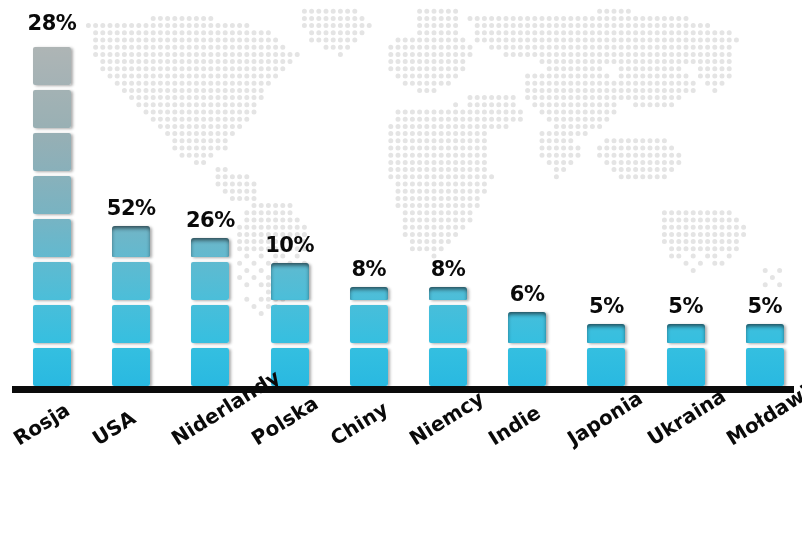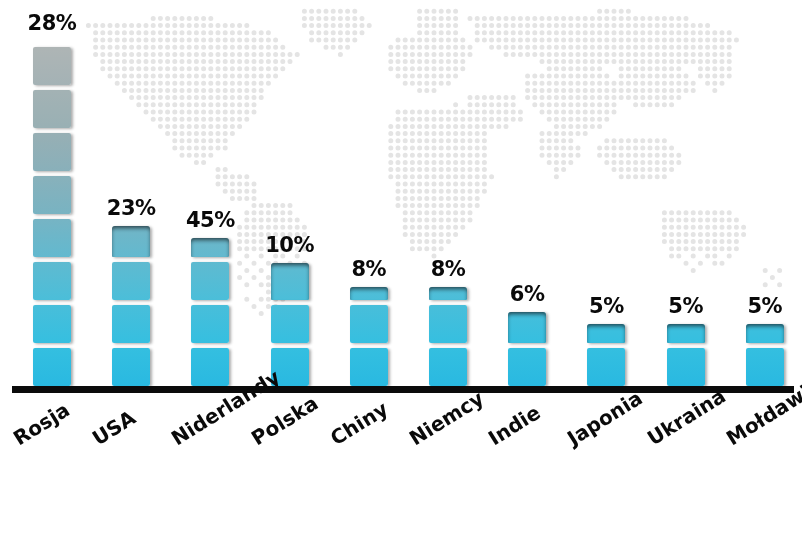--- a/index.html
+++ b/index.html
@@ -149,30 +149,30 @@
         </div>
         <div class="value-label" style="bottom: 351px;">28%</div>
       </div>
       <div class="bar-group" style="left: 112.2px; bottom: 6px; height: 160px;">
         <div class="bar-stack" style="height: 160px;">
           <div class="seg" style="bottom: 0px; height: 38px; background: linear-gradient(rgb(52, 191, 224), rgb(41, 185, 225)); border-radius: 2px;"></div>
           <div class="seg" style="bottom: 43px; height: 38px; background: linear-gradient(rgb(72, 190, 218), rgb(53, 191, 224)); border-radius: 2px;"></div>
           <div class="seg" style="bottom: 86px; height: 38px; background: linear-gradient(rgb(95, 186, 208), rgb(75, 190, 217)); border-radius: 2px;"></div>
           <div class="seg seg-top-cap" style="bottom: 129px; height: 31px; background: linear-gradient(rgb(114, 181, 198), rgb(98, 185, 207)); border-radius: 3px 3px 1px 1px;"></div>
         </div>
-        <div class="value-label" style="bottom: 166px;">23%</div>
+        <div class="value-label" style="bottom: 166px;">52%</div>
       </div>
       <div class="bar-group" style="left: 191.4px; bottom: 6px; height: 148px;">
         <div class="bar-stack" style="height: 148px;">
           <div class="seg" style="bottom: 0px; height: 38px; background: linear-gradient(rgb(52, 191, 224), rgb(41, 185, 225)); border-radius: 2px;"></div>
           <div class="seg" style="bottom: 43px; height: 38px; background: linear-gradient(rgb(72, 190, 218), rgb(53, 191, 224)); border-radius: 2px;"></div>
           <div class="seg" style="bottom: 86px; height: 38px; background: linear-gradient(rgb(95, 186, 208), rgb(75, 190, 217)); border-radius: 2px;"></div>
           <div class="seg seg-top-cap" style="bottom: 129px; height: 19px; background: linear-gradient(rgb(108, 183, 201), rgb(98, 185, 207)); border-radius: 3px 3px 1px 1px;"></div>
         </div>
-        <div class="value-label" style="bottom: 154px;">45%</div>
+        <div class="value-label" style="bottom: 154px;">26%</div>
       </div>
       <div class="bar-group" style="left: 270.6px; bottom: 6px; height: 129px;">
         <div class="bar-stack" style="height: 123px;">
           <div class="seg" style="bottom: 0px; height: 38px; background: linear-gradient(rgb(52, 191, 224), rgb(41, 185, 225)); border-radius: 2px;"></div>
           <div class="seg" style="bottom: 43px; height: 38px; background: linear-gradient(rgb(72, 190, 218), rgb(53, 191, 224)); border-radius: 2px;"></div>
           <div class="seg seg-top-cap" style="bottom: 86px; height: 37px; background: linear-gradient(rgb(95, 186, 208), rgb(75, 190, 217)); border-radius: 3px 3px 1px 1px;"></div>
         </div>
         <div class="value-label" style="bottom: 129px;">10%</div>
       </div>
       <div class="bar-group" style="left: 349.8px; bottom: 6px; height: 99px;">

